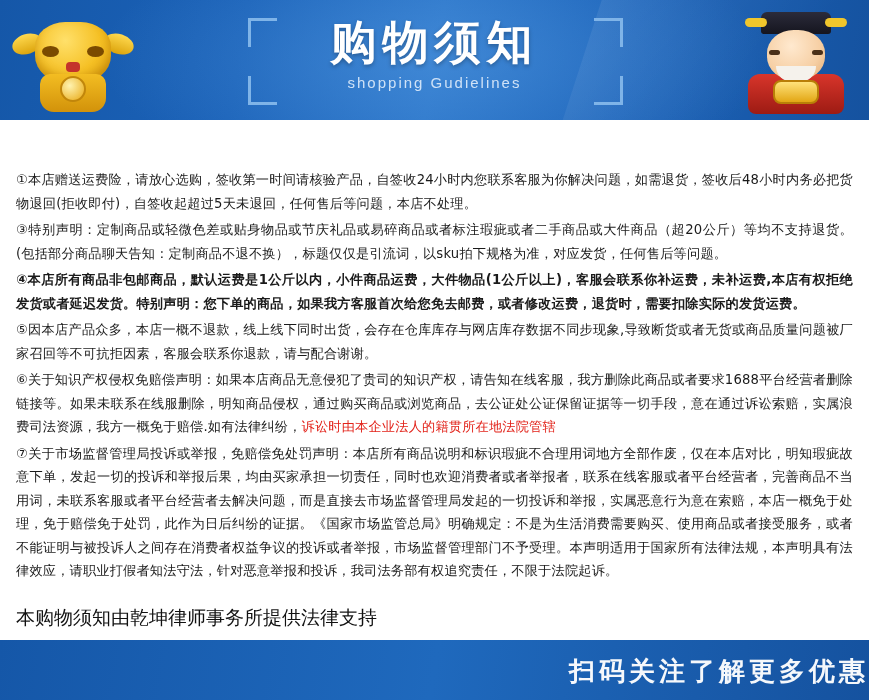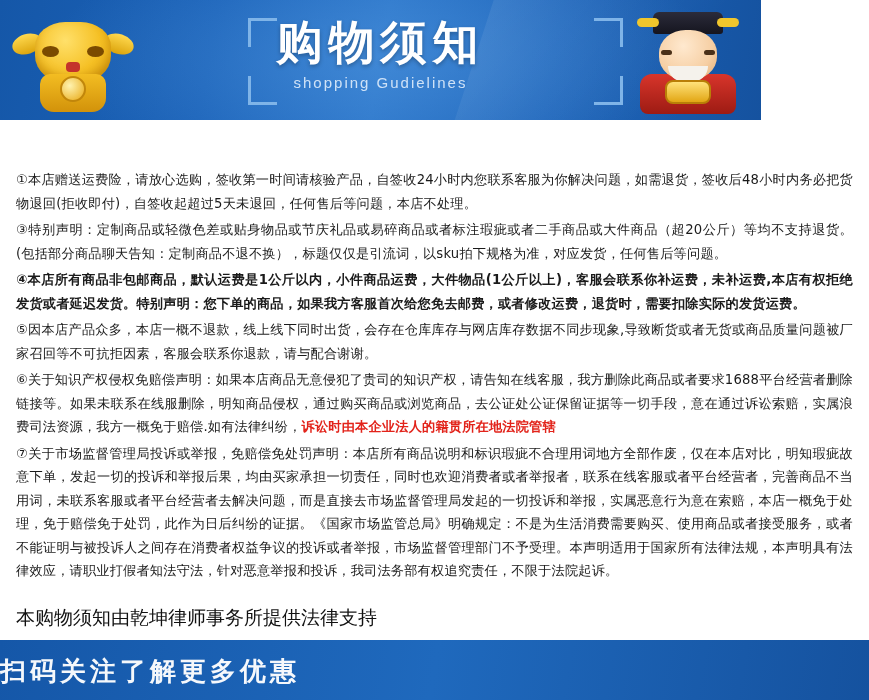--- a/index.html
+++ b/index.html
@@ -7,21 +7,21 @@
     width:869px;height:700px;
     background:#ffffff;
     font-family:"Liberation Sans","DejaVu Sans",sans-serif;
     overflow:hidden;
   }
   .page{position:relative;width:869px;height:700px;overflow:hidden;}
 
   
   .banner{
     position:relative;
-    width:761px;height:120px;
+    width:869px;height:120px;
     background:linear-gradient(100deg,#1557a8 0%,#1b62b8 28%,#2a74c8 50%,#1b62b8 72%,#15529f 100%);
     overflow:hidden;
   }
   .banner .glow{
     position:absolute;left:50%;top:-60%;transform:translateX(-50%);
     width:700px;height:260px;border-radius:50%;
     background:radial-gradient(ellipse at center,rgba(90,160,230,.45) 0%,rgba(90,160,230,0) 68%);
     pointer-events:none;
   }
   .banner .diag{
@@ -134,34 +134,34 @@
   .para{
     font-family:"DejaVu Sans","Liberation Sans",sans-serif;
     font-size:13.2px;
     line-height:23.5px;
     color:#1a1a1a;
     text-align:justify;
     margin:0 0 3px 0;
     letter-spacing:.2px;
   }
   .para.bold{font-weight:bold;}
-  .red{color:#e2231a;font-weight:bold;}
+  .red{color:#e2231a;font-weight:normal;}
   .footer-note{
     font-family:"DejaVu Sans","Liberation Sans",sans-serif;
     font-size:19px;color:#111;margin-top:22px;
   }
 
   
   .bottom{
     position:absolute;left:0;bottom:0;width:869px;height:60px;
     background:linear-gradient(100deg,#1557a8 0%,#1f69bd 50%,#15529f 100%);
     overflow:hidden;
   }
   .bottom .btext{
-    position:absolute;left:0;right:0;top:14px;text-align:left;
+    position:absolute;left:0;right:0;top:14px;text-align:right;
     font-family:"DejaVu Sans","Liberation Sans",sans-serif;
     font-size:26px;font-weight:bold;color:#ffffff;letter-spacing:4px;
     opacity:.96;
   }
 </style>
 </head>
 <body>
 
 <div class="page">
 

